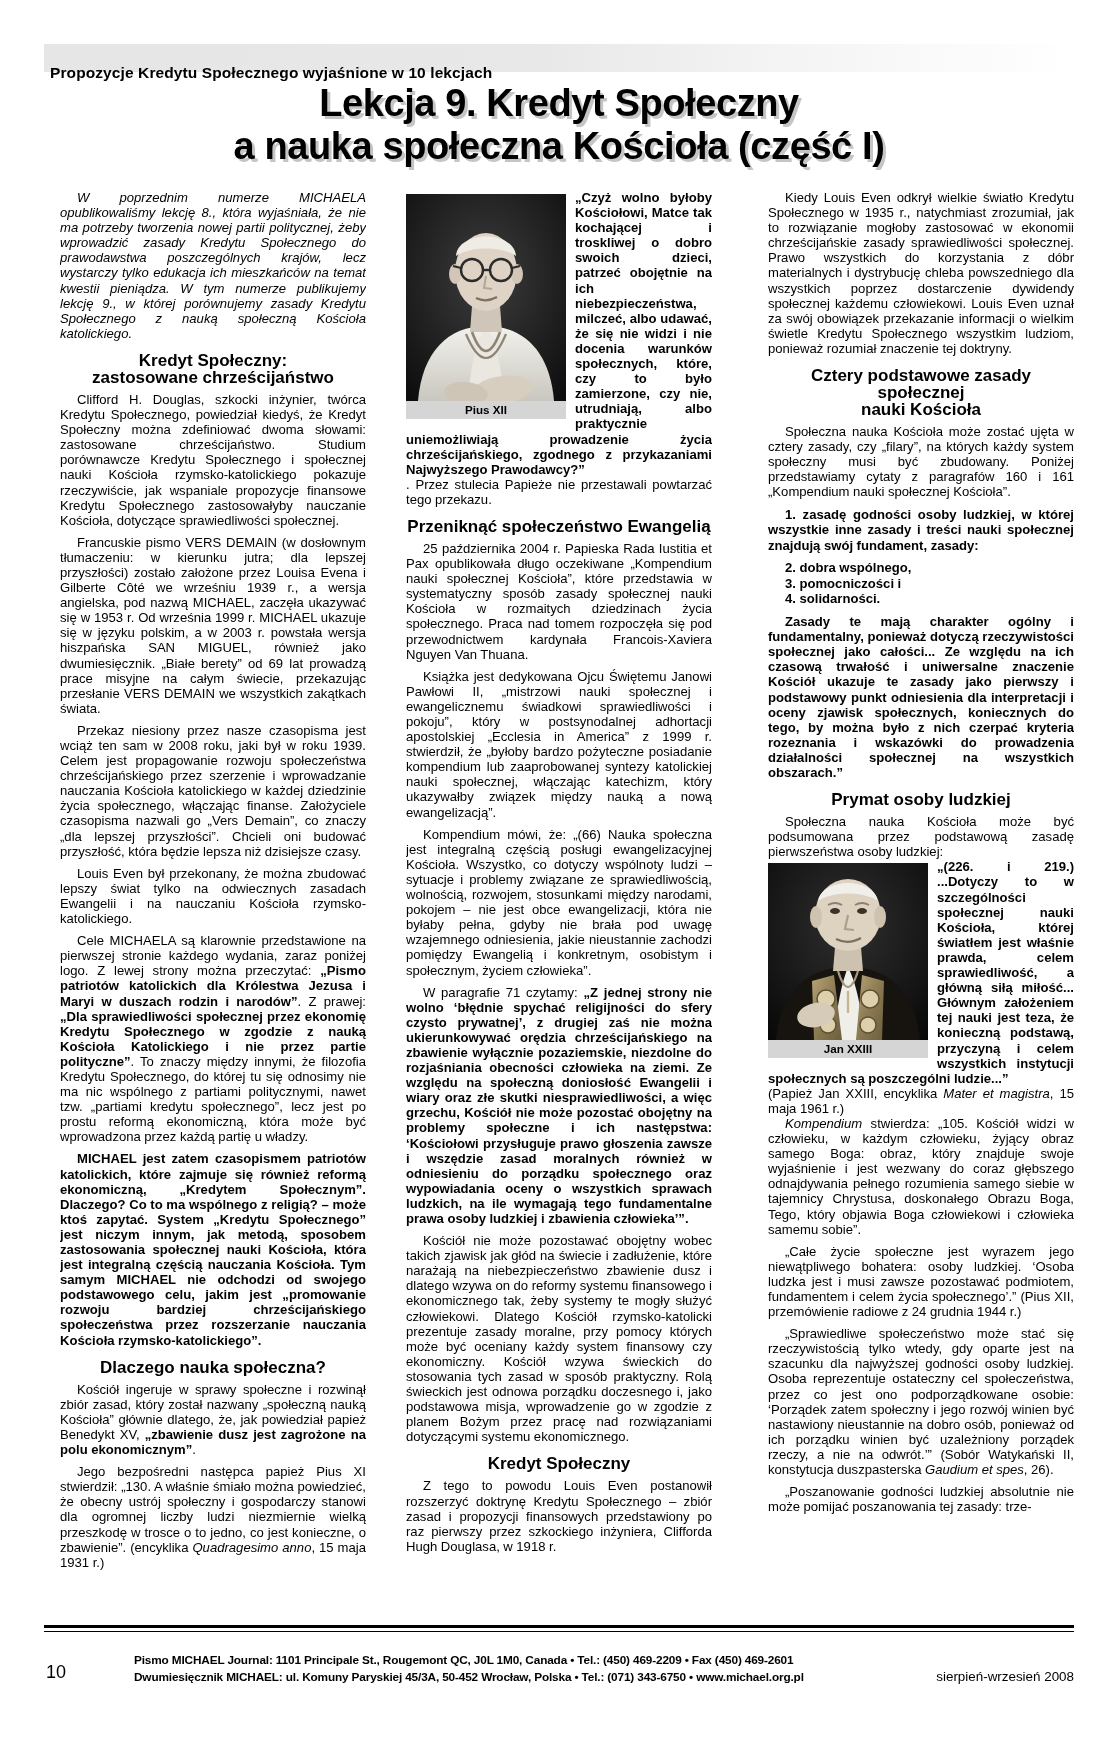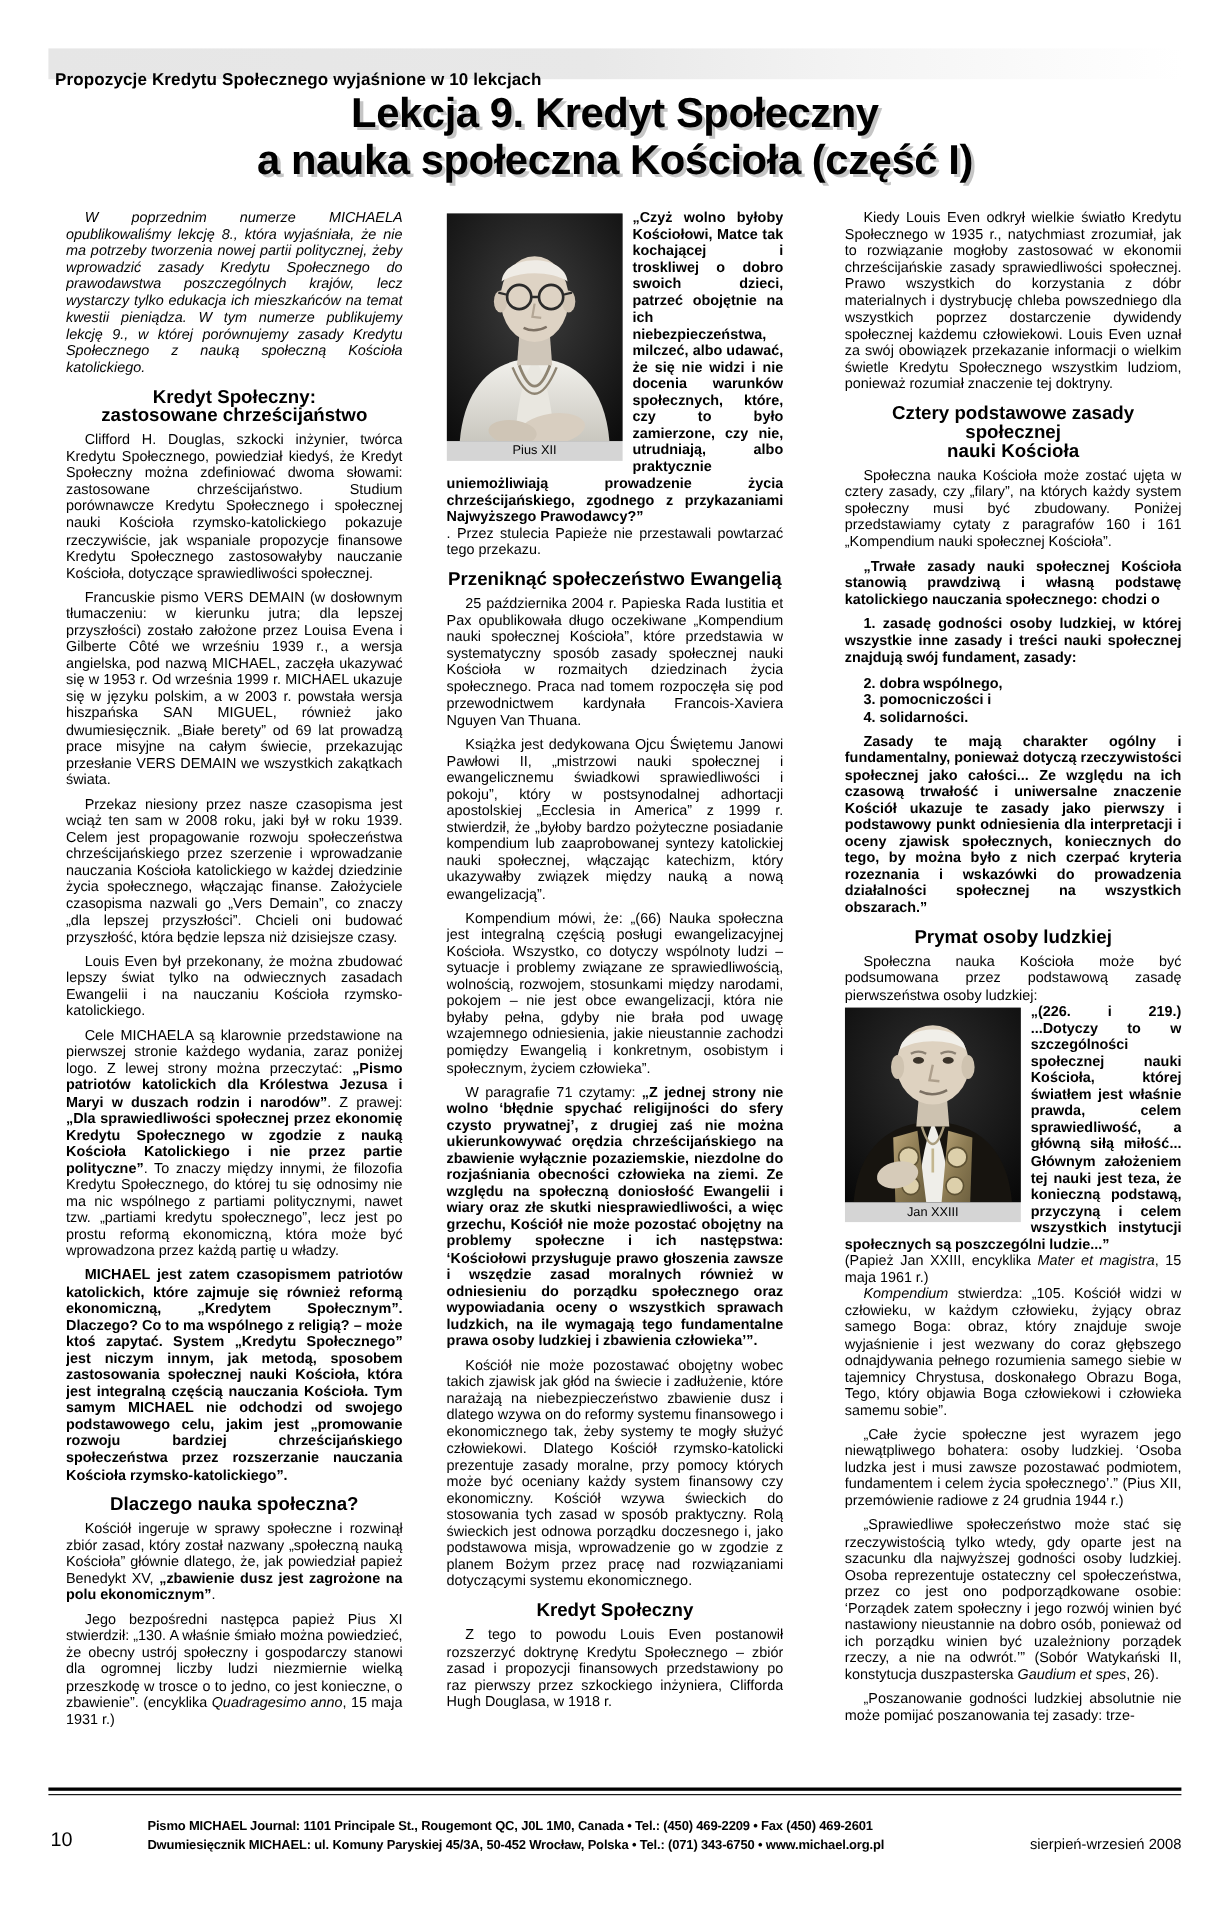--- a/index.html
+++ b/index.html
@@ -136,21 +136,21 @@
     position: relative;
     overflow: hidden;
     background: #2a2a2a;
   }
   .photo.jan { height: 177px; }
   .figcap {
     width: 160px;
     background: #d5d5d5;
     text-align: center;
     font-size: 11.6px;
-    font-weight: normal;
+    font-weight: bold;
     line-height: 18px;
     height: 18px;
   }
 
   
   .footer-rules {
     position: absolute;
     left: 44px;
     top: 1625px;
     width: 1030px;
@@ -300,21 +300,20 @@
     <div class="col col-3">
 
       <p>Kiedy Louis Even odkrył wielkie światło Kredytu Społecznego w 1935 r., natychmiast zrozumiał, jak to rozwiązanie mogłoby zastosować w ekonomii chrześcijańskie zasady sprawiedliwości społecznej. Prawo wszystkich do korzystania z dóbr materialnych i dystrybucję chleba powszedniego dla wszystkich poprzez dostarczenie dywidendy społecznej każdemu człowiekowi. Louis Even uznał za swój obowiązek przekazanie informacji o wielkim świetle Kredytu Społecznego wszystkim ludziom, ponieważ rozumiał znaczenie tej doktryny.</p>
 
       <h2 class="subhead">
         <span>Cztery podstawowe zasady społecznej</span><br>
         <span>nauki Kościoła</span>
       </h2>
 
       <p>Społeczna nauka Kościoła może zostać ujęta w cztery zasady, czy „filary”, na których każdy system społeczny musi być zbudowany. Poniżej przedstawiamy cytaty z paragrafów 160 i 161 „Kompendium nauki społecznej Kościoła”.</p>
-      <p class="gap bold">„Trwałe zasady nauki społecznej Kościoła stanowią prawdziwą i własną podstawę katolickiego nauczania społecznego: chodzi o</p>
 
       <p class="listline gap">1. zasadę godności osoby ludzkiej, w której wszystkie inne zasady i treści nauki społecznej znajdują swój fundament, zasady:</p>
       <p class="listline gap">2. dobra wspólnego,</p>
       <p class="listline">3. pomocniczości i</p>
       <p class="listline">4. solidarności.</p>
 
       <p class="gap bold">Zasady te mają charakter ogólny i fundamentalny, ponieważ dotyczą rzeczywistości społecznej jako całości... Ze względu na ich czasową trwałość i uniwersalne znaczenie Kościół ukazuje te zasady jako pierwszy i podstawowy punkt odniesienia dla interpretacji i oceny zjawisk społecznych, koniecznych do tego, by można było z nich czerpać kryteria rozeznania i wskazówki do prowadzenia działalności społecznej na wszystkich obszarach.”</p>
 
       <h2 class="subhead">Prymat osoby ludzkiej</h2>
 

